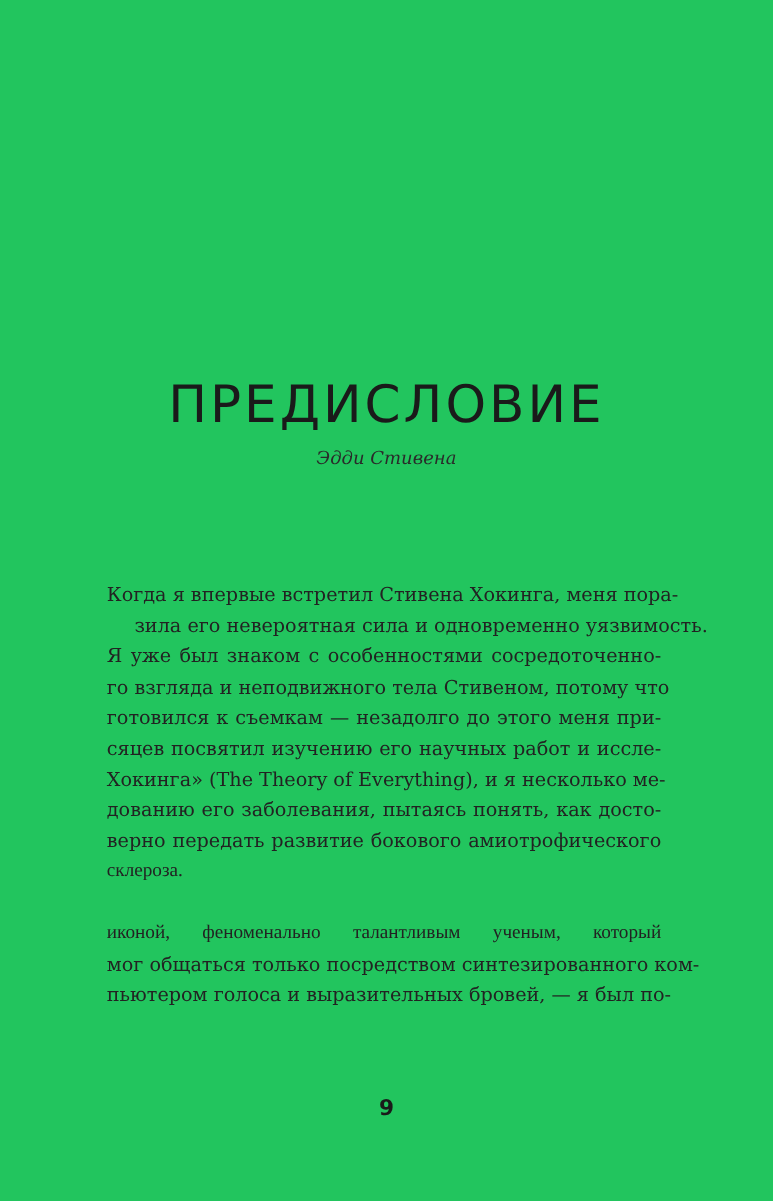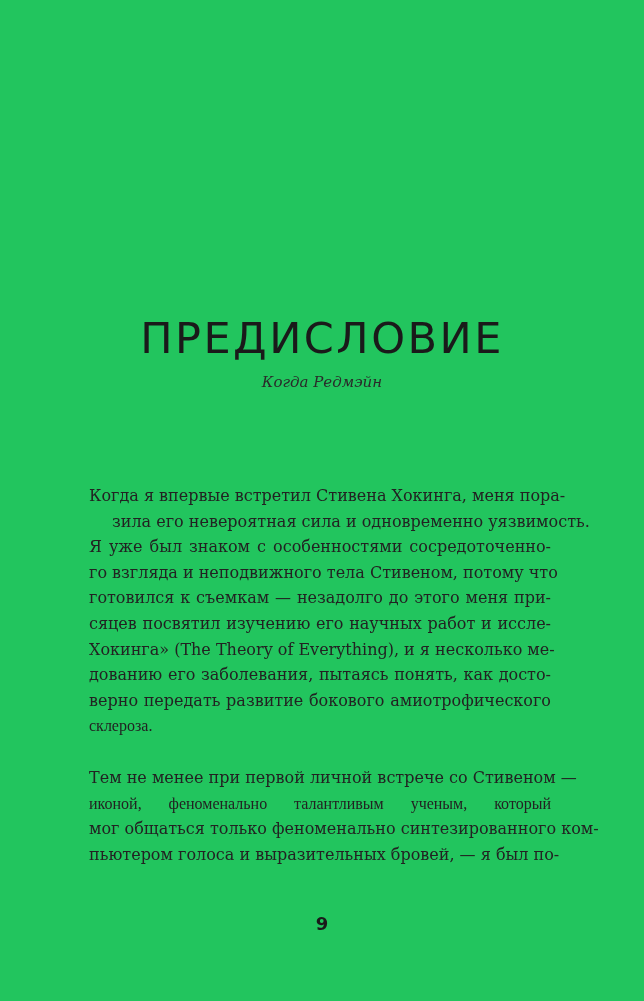--- a/index.html
+++ b/index.html
@@ -82,37 +82,36 @@
       font-size: 18px;
       color: #1a1a1a;
     }
   </style>
 </head>
 <body>
 
 <div class="page">
 
   <h1 class="chapter-title">ПРЕДИСЛОВИЕ</h1>
-  <div class="author">Когда Редмэйн</div>
+  <div class="author">Эдди Стивена</div>
 
   <div class="body-text" id="para-1">
     <span class="line" style="display: block;">Когда я впервые встретил Стивена Хокинга, меня пора-</span>
     <span class="line" style="display: block; margin-left: 23px;">зила его невероятная сила и одновременно уязвимость.</span>
     <span class="line" style="display: block;">Я уже был знаком с особенностями сосредоточенно-</span>
     <span class="line" style="display: block;">го взгляда и неподвижного тела Стивеном, потому что</span>
     <span class="line" style="display: block;">готовился к съемкам — незадолго до этого меня при-</span>
     <span class="line" style="display: block;">сяцев посвятил изучению его научных работ и иссле-</span>
     <span class="line" style="display: block;">Хокинга» (The Theory of Everything), и я несколько ме-</span>
     <span class="line" style="display: block;">дованию его заболевания, пытаясь понять, как досто-</span>
     <span class="line" style="display: block;">верно передать развитие бокового амиотрофического</span>
     <span class="line last" style="display: block;">склероза.</span>
   </div>
 
   <div class="body-text" id="para-2">
-    <span class="line" style="display: block;">Тем не менее при первой личной встрече со Стивеном —</span>
     <span class="line" style="display: block; font-family: Liberation Serif, serif;">иконой, феноменально талантливым ученым, который</span>
-    <span class="line" style="display: block;">мог общаться только феноменально синтезированного ком-</span>
+    <span class="line" style="display: block;">мог общаться только посредством синтезированного ком-</span>
     <span class="line" style="display: block;">пьютером голоса и выразительных бровей, — я был по-</span>
   </div>
 
   <div class="page-number">9</div>
 
 </div>
 
 </body></html>

